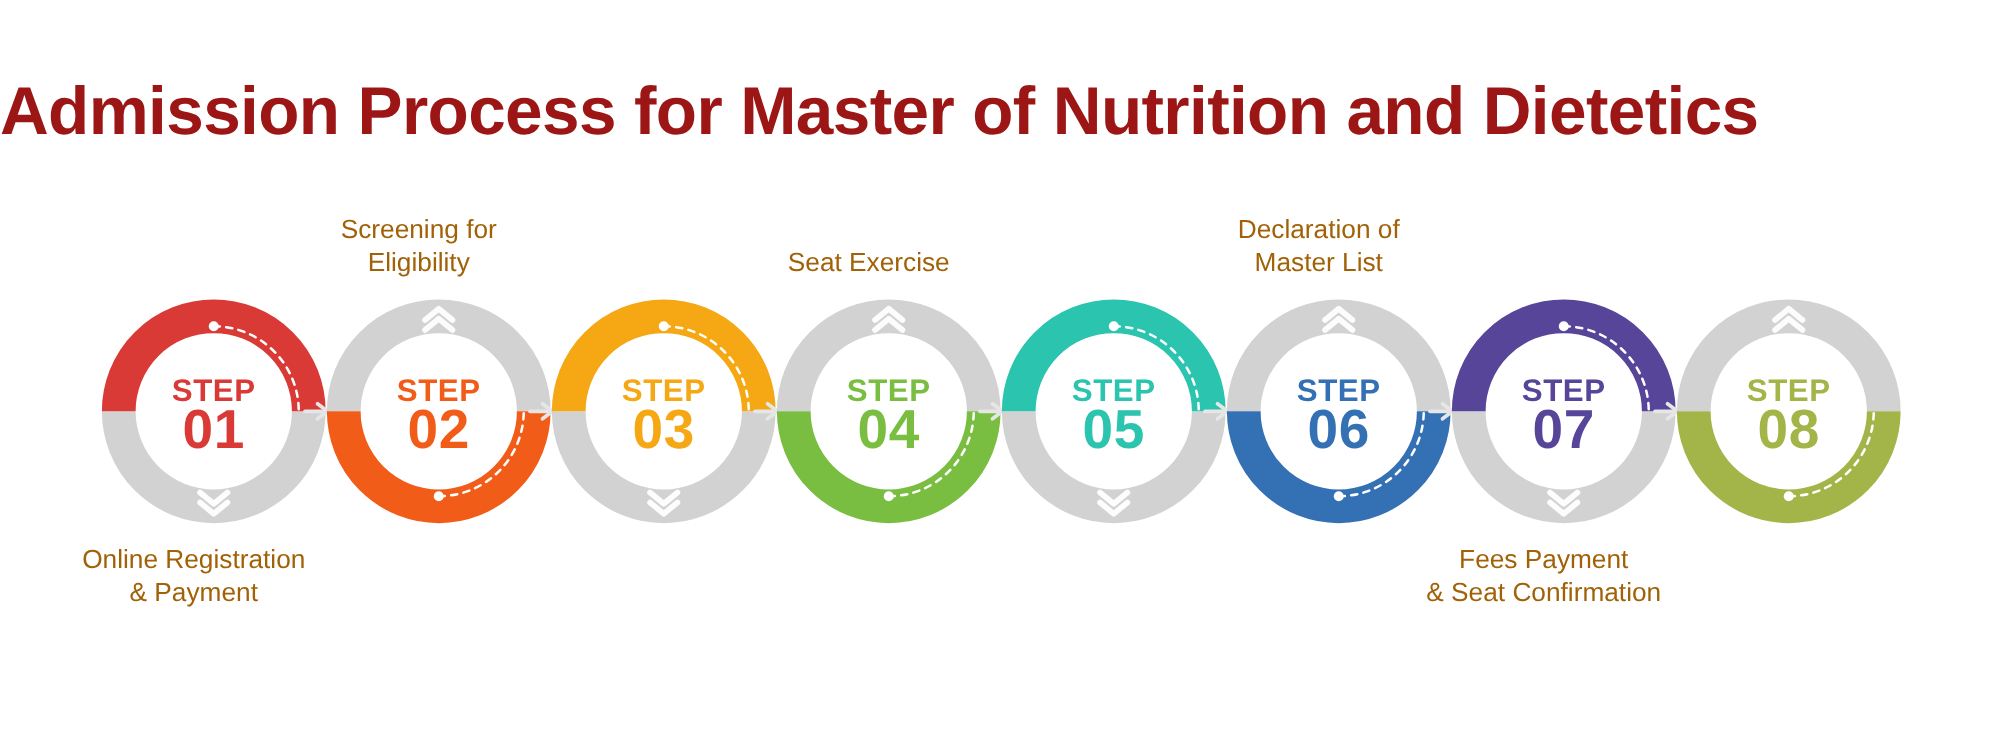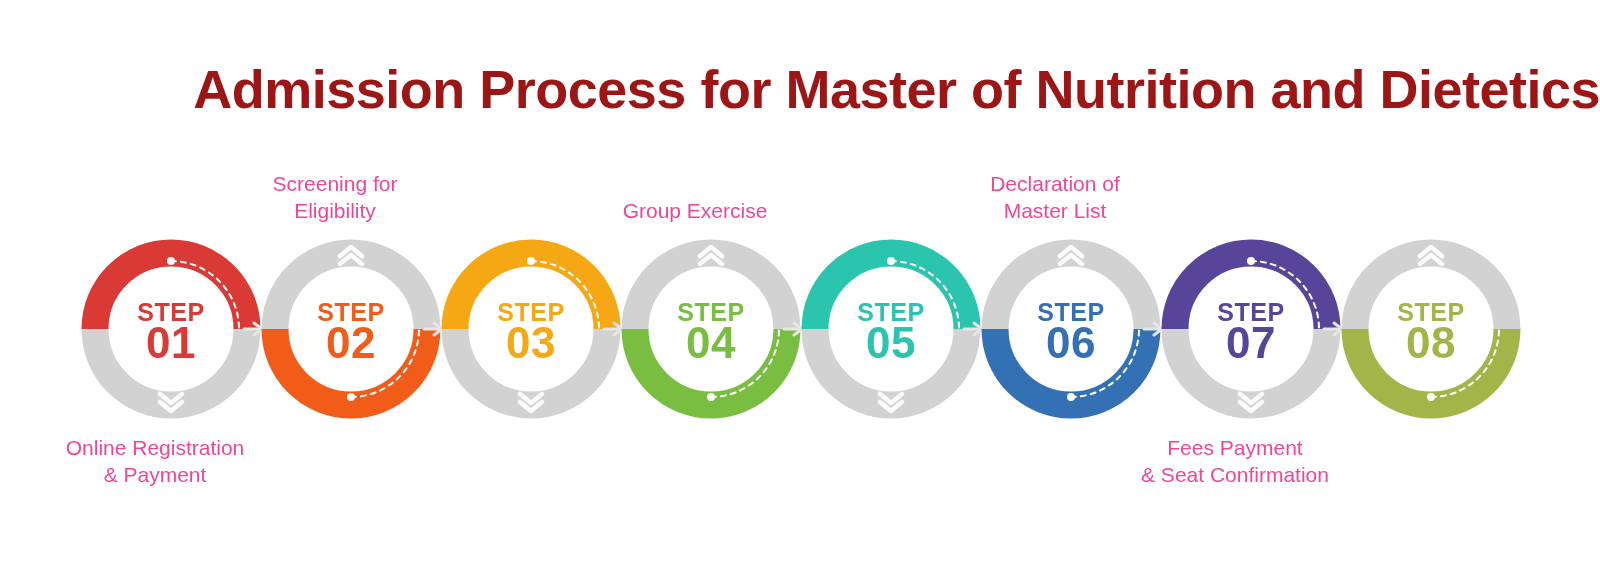--- a/index.html
+++ b/index.html
@@ -10,21 +10,21 @@
     font-family:"Liberation Sans","DejaVu Sans",sans-serif;
     overflow:hidden;
     position:relative;
   }
   #page{position:relative;width:1600px;height:583px;}
 
   
   #title{
     position:absolute;
     left:0;top:58px;width:1600px;
-    text-align:right;
+    text-align:left;
     font-size:54px;
     font-weight:bold;
     letter-spacing:-0.5px;
     color:#9C1616;
     font-family:"Liberation Sans","DejaVu Sans",sans-serif;
     white-space:nowrap;
   }
 
   
   #steps{
@@ -45,21 +45,21 @@
   .ring svg{display:block;}
 
   
   .cap{
     position:absolute;
     width:320px;
     left:-67px;
     text-align:center;
     font-size:21px;
     line-height:27px;
-    color:#ec4899;
+    color:#a16207;
     font-family:"Liberation Sans","DejaVu Sans",sans-serif;
     white-space:pre-line;
   }
   .cap.above{bottom:198px;}
   .cap.below{top:198px;}
 
   
   .connector{
     position:absolute;
     top:83px;
@@ -149,21 +149,21 @@
       <path d="M 93 161 A 68 68 0 0 0 161 93" fill="none" stroke="#ffffff" stroke-width="2" stroke-dasharray="5 5" stroke-linecap="round"></path>
       <circle cx="93" cy="161" r="4" fill="#ffffff"></circle>
       <g transform="translate(93 17)" opacity="0.95">
         <path d="M -11 3 L 0 -6 L 11 3" fill="none" stroke="#ffffff" stroke-width="4.5" stroke-linecap="round" stroke-linejoin="round"></path>
              <path d="M -11 11 L 0 2 L 11 11" fill="none" stroke="#ffffff" stroke-width="4.5" stroke-linecap="round" stroke-linejoin="round"></path>
       </g>
       <text x="93" y="85" text-anchor="middle" font-family="Liberation Sans, DejaVu Sans, sans-serif" font-size="25" font-weight="bold" letter-spacing="0.5" fill="#79BE41">STEP</text>
       <text x="93" y="122" text-anchor="middle" font-family="Liberation Sans, DejaVu Sans, sans-serif" font-size="44" font-weight="bold" letter-spacing="0.5" fill="#79BE41">04</text>
     </svg>
         </div>
-        <div class="cap above">Group Exercise</div>
+        <div class="cap above">Seat Exercise</div>
       </div>
       <div class="connector" style="left: 782px;">
       <svg width="26" height="20" viewBox="0 0 26 20">
         <path d="M 2 10 L 17 10" stroke="#E6E6E6" stroke-width="3" stroke-linecap="round" fill="none"></path>
         <path d="M 12 4 L 20 10 L 12 16" stroke="#E6E6E6" stroke-width="3" stroke-linecap="round" stroke-linejoin="round" fill="none"></path>
       </svg></div>
       <div class="step" style="left: 782px;">
         <div class="ring">
     <svg width="186" height="186" viewBox="0 0 186 186">
       <path d="M 169 93 A 76 76 0 0 1 17 93" fill="none" stroke="#D2D2D2" stroke-width="27"></path>

